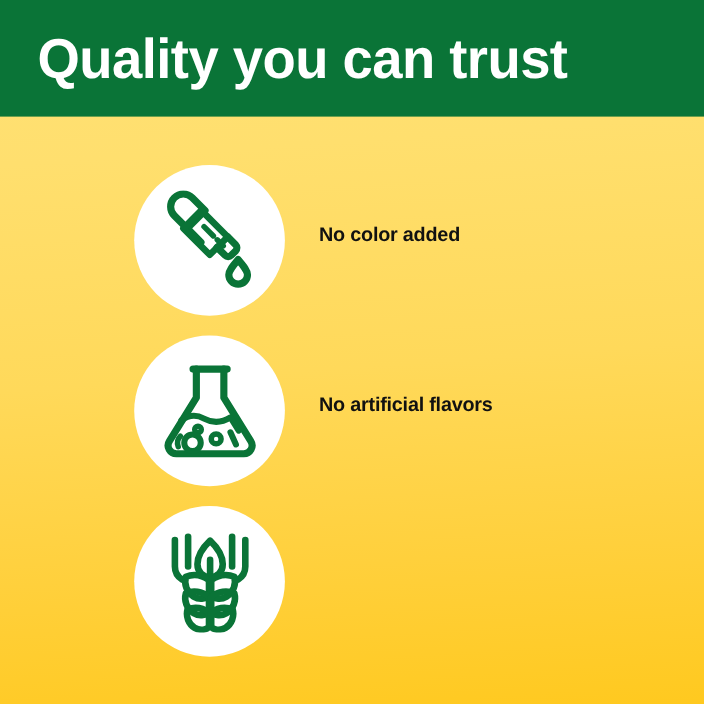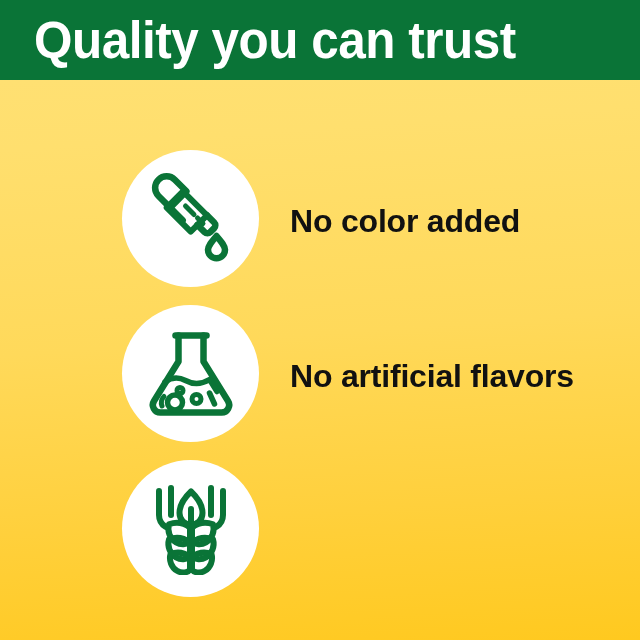--- a/index.html
+++ b/index.html
@@ -21,21 +21,21 @@
     background: linear-gradient(176deg, #ffe177 0%, #ffdf6e 22%, #ffd95a 52%, #ffd03c 78%, #ffc91f 100%);
     overflow: hidden;
   }
 
   
   .header {
     position: absolute;
     top: 0;
     left: 0;
     width: 640px;
-    height: 80px;
+    height: 106px;
     background: #0a7437;
     display: flex;
     align-items: center;
     box-sizing: border-box;
     padding-left: 34px;
   }
   .header-title {
     color: #ffffff;
     font-family: "Liberation Sans", sans-serif;
     font-size: 51px;
@@ -81,21 +81,21 @@
   }
   .icon-circle svg {
     display: block;
   }
 
   .feature-label {
     position: absolute;
     left: 290px;
     color: #111111;
     font-family: "Liberation Sans", sans-serif;
-    font-size: 32px;
+    font-size: 18px;
     font-weight: bold;
     letter-spacing: -0.2px;
     line-height: 1.1;
     white-space: nowrap;
   }
   .feature-row.row-0 .feature-label { top: 60px; }
   .feature-row.row-1 .feature-label { top: 60px; }
   .feature-row.row-2 .feature-label { top: 60px; }
 </style>
 </head>

